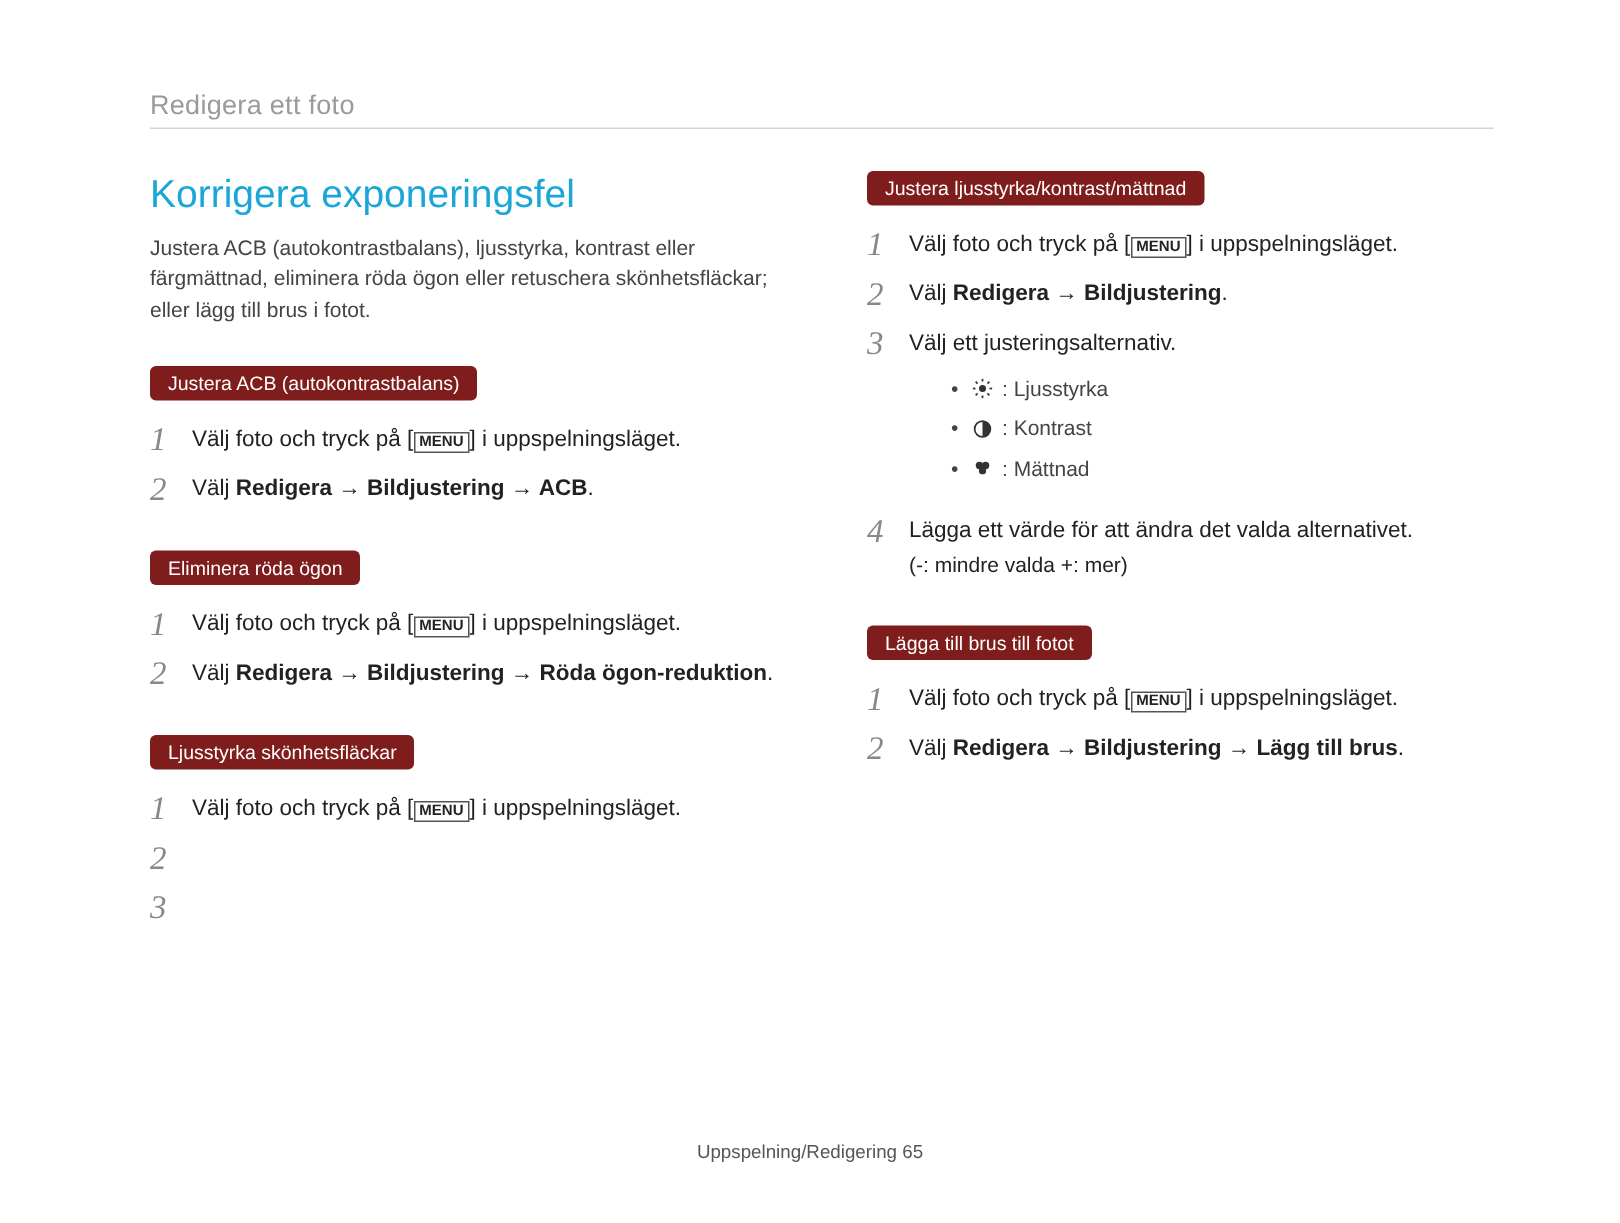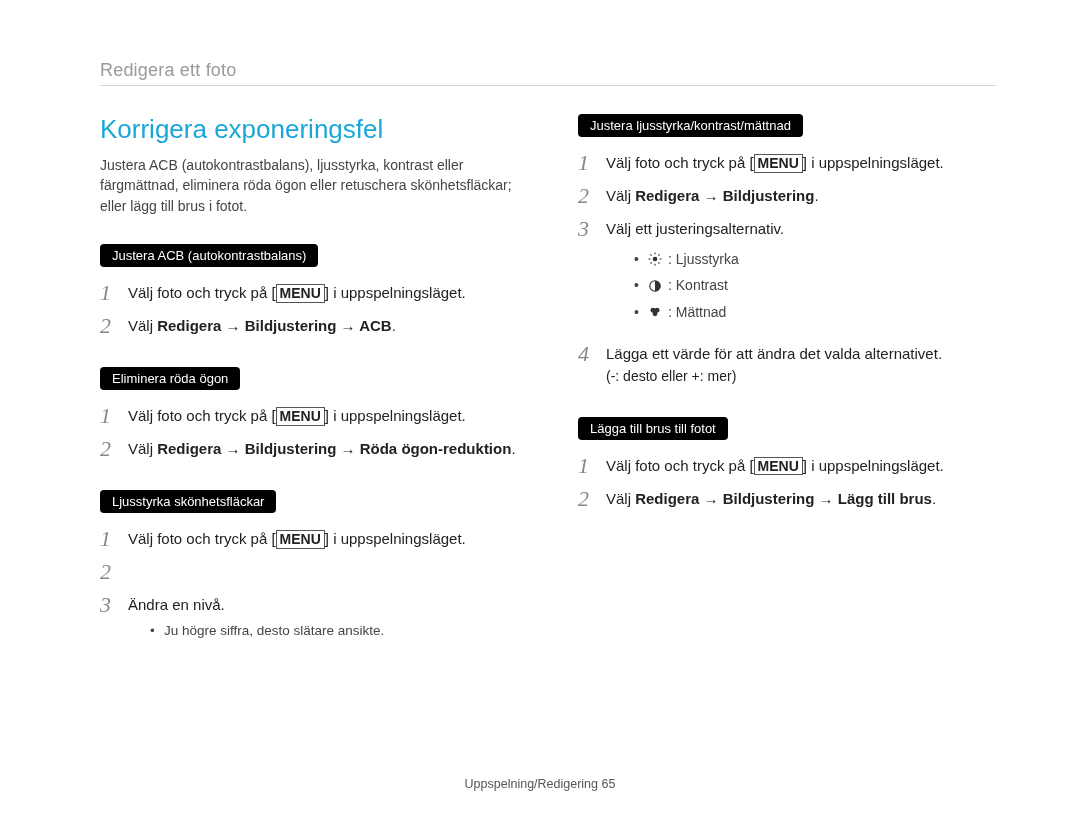--- a/index.html
+++ b/index.html
@@ -3,37 +3,37 @@
 <meta charset="utf-8">
 <style>
   * { box-sizing: border-box; margin: 0; padding: 0; }
   html, body { width: 1080px; height: 815px; background: #fff; font-family: Arial, Helvetica, sans-serif; color: #222; }
   .page { padding: 60px 84px 46px 100px; height: 100%; position: relative; }
   .header { font-size: 18px; color: #9a9a9a; font-weight: 300; border-bottom: 1px solid #d5d5d5; padding-bottom: 4px; margin-bottom: 28px; letter-spacing: 0.2px; }
   .cols { display: flex; gap: 60px; }
   .col { flex: 1 1 0; }
   h2.section-title { font-size: 26px; font-weight: 400; color: #1aa7d8; margin-bottom: 10px; }
   p.intro { font-size: 14px; color: #444; line-height: 1.45; margin-bottom: 28px; }
-  .pill { display: inline-block; background: #000000; color: #fff; font-size: 13px; padding: 4px 12px; border-radius: 4px; margin-bottom: 14px; font-weight: 400; }
+  .pill { display: inline-block; background: #7f1d1d; color: #fff; font-size: 13px; padding: 4px 12px; border-radius: 4px; margin-bottom: 14px; font-weight: 400; }
   .steps { margin-bottom: 30px; }
   .step { display: flex; gap: 10px; margin-bottom: 10px; align-items: flex-start; }
   .step .num { font-family: Georgia, 'Times New Roman', serif; font-style: italic; font-size: 22px; color: #888; width: 18px; flex: 0 0 auto; line-height: 1; padding-top: 1px; }
   .step .txt { font-size: 15px; color: #222; line-height: 1.45; padding-top: 1px; }
-  .menu-box { display: inline-block; border: 1px solid #555; padding: 0 3px; font-weight: 700; font-size: 14px; line-height: 1.2; vertical-align: baseline; }
+  .menu-box { display: inline-block; border: 1px solid #555; padding: 0 3px; font-weight: 700; font-size: 10px; line-height: 1.2; vertical-align: baseline; }
   .step .txt strong { font-weight: 700; }
   .step .subnote { font-size: 14px; color: #222; margin-top: 2px; }
   ul.bullets { list-style: none; padding-left: 22px; margin-top: 4px; margin-bottom: 6px; }
   ul.bullets li { font-size: 13.5px; color: #444; line-height: 1.7; position: relative; padding-left: 14px; }
   ul.bullets li::before { content: "•"; position: absolute; left: 0; top: 0; }
   ul.iconbullets { list-style: none; padding-left: 28px; margin-top: 6px; margin-bottom: 6px; }
   ul.iconbullets li { font-size: 14px; color: #444; line-height: 1.9; position: relative; padding-left: 14px; display: flex; align-items: center; gap: 6px; }
   ul.iconbullets li::before { content: "•"; position: absolute; left: 0; }
   .icon { display: inline-flex; width: 14px; height: 14px; align-items: center; justify-content: center; }
   .icon svg { width: 14px; height: 14px; }
-  .footer { position: absolute; bottom: 24px; left: 0; right: 0; text-align: center; font-size: 12.5px; color: #555; }
+  .footer { position: absolute; bottom: 40px; left: 0; right: 0; text-align: center; font-size: 12.5px; color: #555; }
 </style>
 </head>
 <body>
 
 <div class="page">
   <div class="header">
     <span>Redigera ett foto</span>
   </div>
 
   <div class="cols">
@@ -83,26 +83,20 @@
           <div class="num">1</div>
           <div class="txt">
             <span>Välj foto och tryck på [</span><span class="menu-box">MENU</span><span>] i uppspelningsläget.</span>
           </div>
         </div>
         <div class="step">
           <div class="num">2</div>
         </div>
         <div class="step">
           <div class="num">3</div>
-          <div class="txt">
-            <span>Ändra en nivå.</span>
-            <ul class="bullets">
-              <li>Ju högre siffra, desto slätare ansikte.</li>
-            </ul>
-          </div>
         </div>
       </div>
     </div>
 
     <div class="col">
       
       <div class="pill">Justera ljusstyrka/kontrast/mättnad</div>
       <div class="steps">
         <div class="step">
           <div class="num">1</div>
@@ -158,21 +152,21 @@
                 </span>
                 <span>: Mättnad</span>
               </li>
             </ul>
           </div>
         </div>
         <div class="step">
           <div class="num">4</div>
           <div class="txt">
             <span>Lägga ett värde för att ändra det valda alternativet.</span>
-            <div class="subnote">(-: desto eller +: mer)</div>
+            <div class="subnote">(-: mindre valda +: mer)</div>
           </div>
         </div>
       </div>
 
       
       <div class="pill">Lägga till brus till fotot</div>
       <div class="steps">
         <div class="step">
           <div class="num">1</div>
           <div class="txt">

